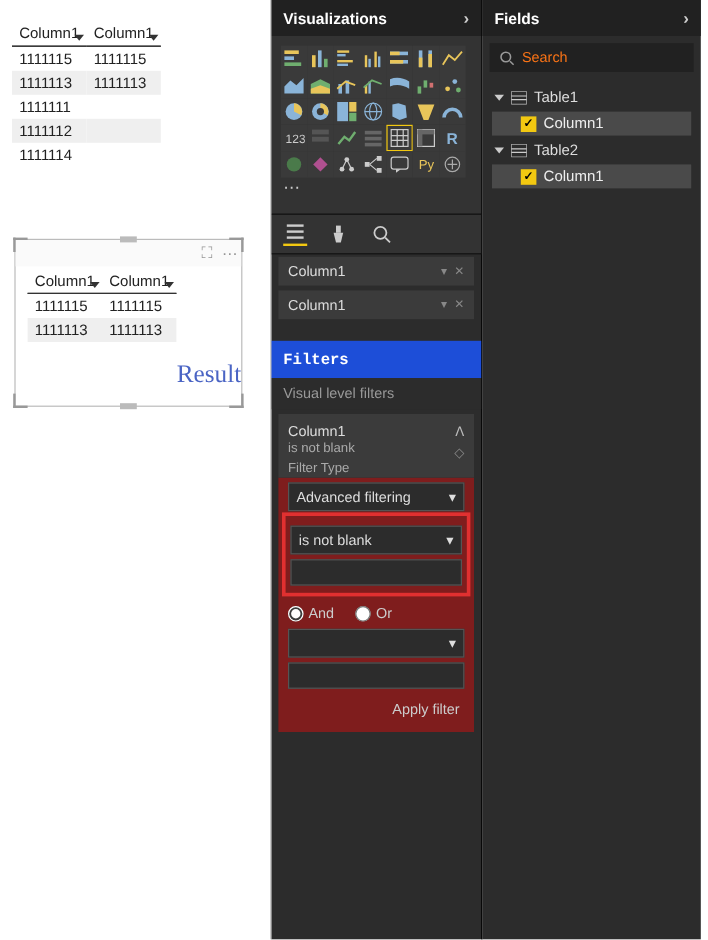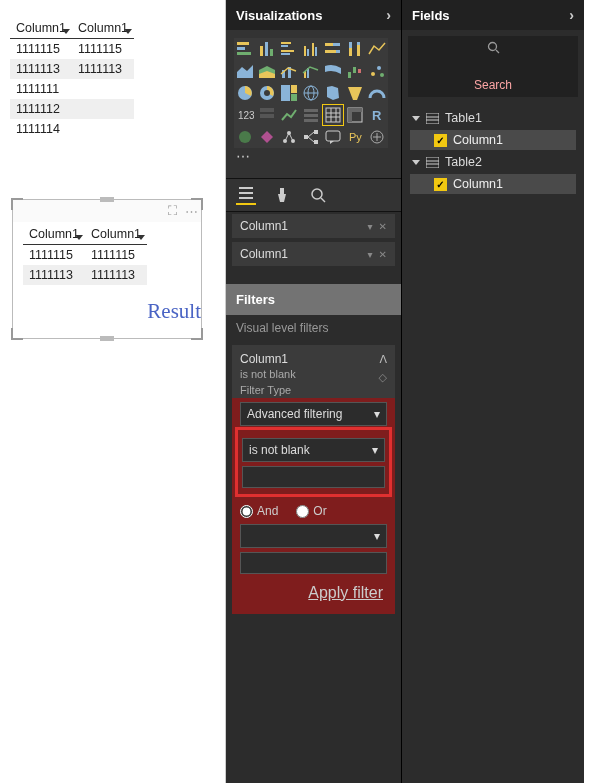--- a/index.html
+++ b/index.html
@@ -37,36 +37,36 @@
   .viz-grid .vizicon { background: #3a3a3a; display: flex; align-items: center; justify-content: center; }
   .viz-grid .vizicon svg { width: 18px; height: 18px; }
   .viz-grid .vizicon.sel { outline: 1px solid #f2c811; outline-offset: -1px; }
   .viz-grid .dots { grid-column: 1; font-size: 14px; color: #ccc; padding-left: 2px; }
   
   .toolbar { background: #333; padding: 6px 10px; border-top: 1px solid #111; border-bottom: 1px solid #111; display: flex; gap: 16px; }
   .toolbar .ticon { width: 20px; height: 20px; display: flex; align-items: center; justify-content: center; }
   .toolbar .ticon.active { border-bottom: 2px solid #f2c811; padding-bottom: 2px; }
   
   .section-label { background: #2c2c2c; color: #999; font-size: 12px; padding: 6px 10px; }
-  .section-title { background: #737373; color: #fff; font-size: 13px; font-weight: 600; padding: 8px 10px; }
+  .section-title { background: #1d4ed8; color: #fff; font-size: 13px; font-weight: 600; padding: 8px 10px; font-family: Liberation Mono, monospace; }
   .well { background: #3b3b3b; color: #ddd; font-size: 12px; padding: 5px 8px; margin: 2px 6px; display: flex; align-items: center; justify-content: space-between; }
   .well .well-r { display: flex; gap: 6px; align-items: center; color: #888; font-size: 10px; }
   .filter-card { background: #3b3b3b; margin: 4px 6px; padding: 7px 8px; font-size: 12px; color: #ddd; position: relative; }
   .filter-card .chev { position: absolute; right: 8px; top: 8px; color: #bbb; font-size: 11px; }
   .filter-card .erase { position: absolute; right: 8px; top: 26px; color: #888; font-size: 11px; }
   .filter-sub { color: #aaa; font-size: 11px; margin-top: 2px; }
   .select { background: #2c2c2c; border: 1px solid #555; color: #ddd; font-size: 12px; padding: 4px 6px; margin: 4px 0; width: 100%; display: flex; justify-content: space-between; align-items: center; }
   .textin { background: #2c2c2c; border: 1px solid #555; height: 22px; width: 100%; margin: 2px 0; }
   .radios { display: flex; gap: 18px; margin: 10px 0 6px 0; color: #ccc; font-size: 12px; align-items: center; }
   .radios label { display: flex; align-items: center; gap: 4px; }
   .radios input { accent-color: #fff; }
-  .apply { text-align: right; color: #ccc; font-size: 16px; padding: 8px 4px 4px 0; text-decoration: underline; }
+  .apply { text-align: right; color: #ccc; font-size: 12px; padding: 8px 4px 4px 0; }
   .spacer { height: 16px; }
   
-  .search { background: #212121; margin: 6px; padding: 5px 8px; display: flex; align-items: center; gap: 24px; color: #fca5a5; font-size: 12px; flex-direction: column; }
+  .search { background: #212121; margin: 6px; padding: 5px 8px; display: flex; align-items: center; gap: 6px; color: #f97316; font-size: 12px; }
   .field-tree { padding: 4px 4px; font-size: 12.5px; }
   .field-tree .tnode { display: flex; align-items: center; gap: 6px; padding: 4px 6px; color: #ddd; }
   .field-tree .tnode .tri2 { width: 0; height: 0; border-left: 4px solid transparent; border-right: 4px solid transparent; border-top: 5px solid #ccc; }
   .field-tree .tnode .tblicon { width: 13px; height: 11px; }
   .field-tree .field { background: #4a4a4a; margin: 1px 4px 1px 4px; padding: 3px 6px 3px 24px; display: flex; align-items: center; gap: 6px; color: #eee; }
   .field-tree .field .chk { width: 13px; height: 13px; background: #f2c811; display: flex; align-items: center; justify-content: center; color: #000; font-size: 10px; font-weight: bold; }
   
   .hl-wrap { outline: 3px solid #e03030; padding: 4px; margin: 2px -2px; }
   
   .filter-body { padding: 0 8px 8px 8px; background: #7f1d1d; margin: -4px 6px 4px 6px; }

